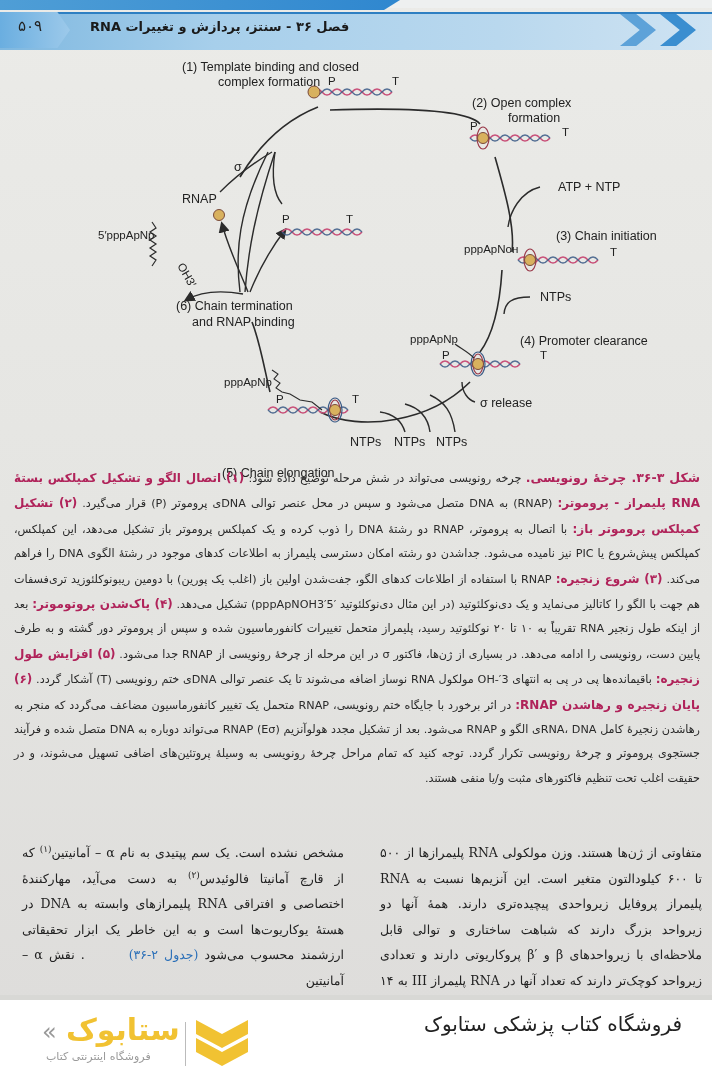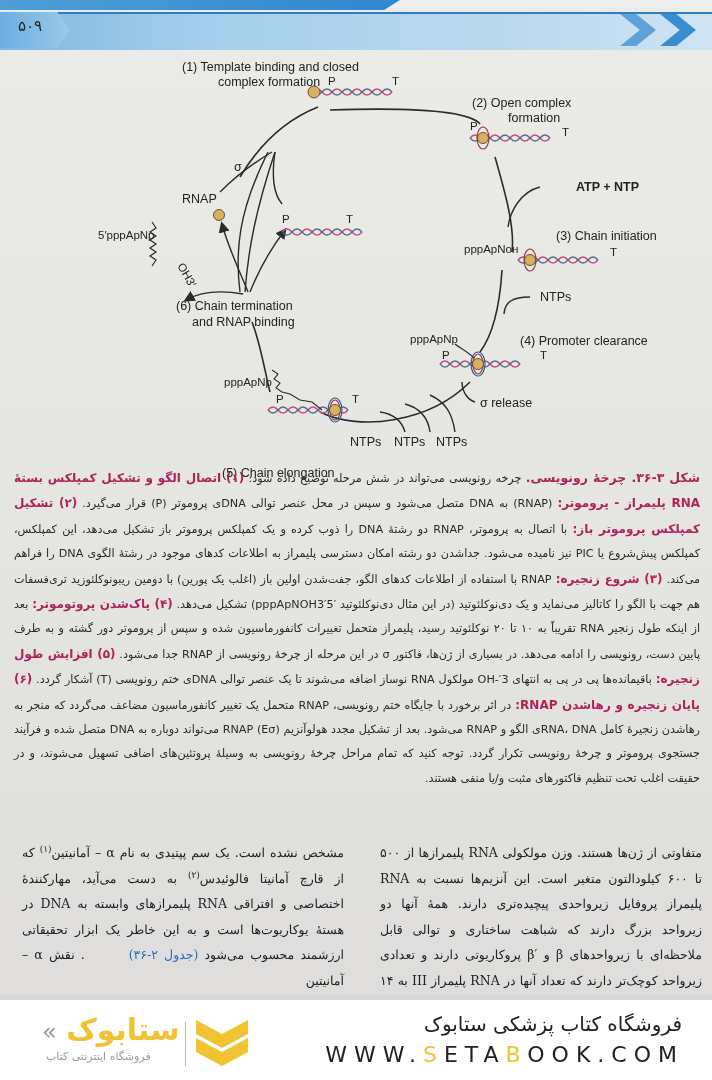--- a/index.html
+++ b/index.html
@@ -110,20 +110,21 @@
 </style>
 </head>
 <body>
 
 <div class="page">
   <div class="hdr-top"></div>
   <div class="hdr-stripe"></div>
   <div class="hdr-band"></div>
   <div class="hdr-pagebox"></div>
   <div class="hdr-pagenum">۵۰۹</div>
+  <div class="hdr-title">فصل ۳۶ - سنتز، پردازش و تغییرات RNA</div>
   <div class="chev c1"></div>
   <div class="chev c2"></div>
 
   <div class="diagram">
     <svg width="712" height="410" viewBox="0 0 712 410">
       <defs>
         <marker id="ah" markerWidth="8" markerHeight="8" refX="6" refY="4" orient="auto">
           <path d="M0,0 L8,4 L0,8 Z" fill="#2b2b2b"></path>
         </marker>
         <g id="helix">
@@ -191,21 +192,21 @@
     <div class="lbl" style="left:182px;top:8px;">(1) Template binding and closed</div>
     <div class="lbl" style="left:218px;top:23px;">complex formation</div>
     <div class="lbl small" style="left:328px;top:22px;">P</div>
     <div class="lbl small" style="left:392px;top:22px;">T</div>
 
     <div class="lbl" style="left:472px;top:44px;">(2) Open complex</div>
     <div class="lbl" style="left:508px;top:59px;">formation</div>
     <div class="lbl small" style="left:470px;top:67px;">P</div>
     <div class="lbl small" style="left:562px;top:73px;">T</div>
 
-    <div class="lbl" style="left:576px;top:128px;font-weight:bold;">ATP + NTP</div>
+    <div class="lbl" style="left:558px;top:128px;">ATP + NTP</div>
 
     <div class="lbl" style="left:556px;top:177px;">(3) Chain initiation</div>
     <div class="lbl small" style="left:464px;top:190px;">pppApNoʜ</div>
     <div class="lbl small" style="left:610px;top:193px;">T</div>
 
     <div class="lbl" style="left:540px;top:238px;">NTPs</div>
     <div class="lbl" style="left:520px;top:282px;">(4) Promoter clearance</div>
     <div class="lbl small" style="left:410px;top:280px;">pppApNp</div>
     <div class="lbl small" style="left:442px;top:296px;">P</div>
     <div class="lbl small" style="left:540px;top:296px;">T</div>
@@ -247,14 +248,13 @@
     <div class="logo-arrows">«</div>
     <div class="logo-text" style="left:26px;">ستابوک</div>
     <div class="logo-sub">فروشگاه اینترنتی کتاب</div>
     <div class="logo-divider"></div>
     <svg class="logo-mark" width="60" height="56" viewBox="0 0 60 56">
       <path d="M4,4 L30,18 L56,4 L56,18 L30,32 L4,18 Z" fill="#f1c232"></path>
       <path d="M4,22 L30,36 L56,22 L56,36 L30,50 L4,36 Z" fill="#f1c232"></path>
     </svg>
   </div>
   <div class="footer-title">فروشگاه کتاب پزشکی ستابوک</div>
-  <div class="footer-url"><span>WWW.</span><span class="y">S</span><span>ETA</span><span class="y">B</span><span>OOK.COM</span></div>
 </div>
 
 </body></html>

